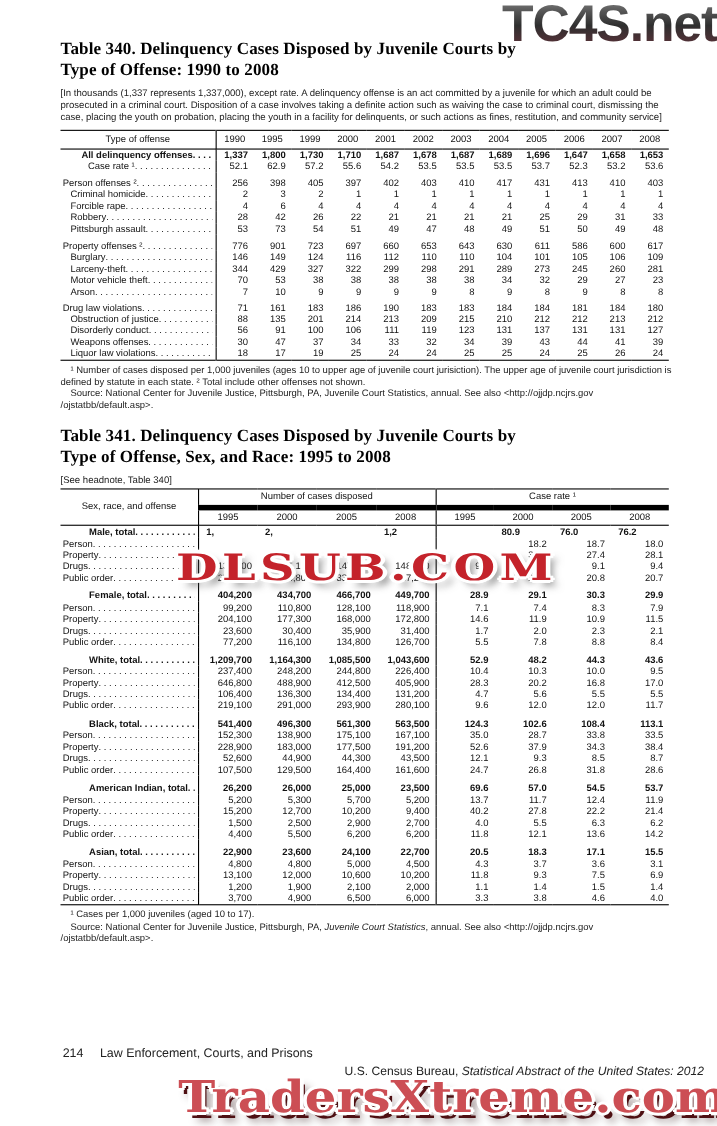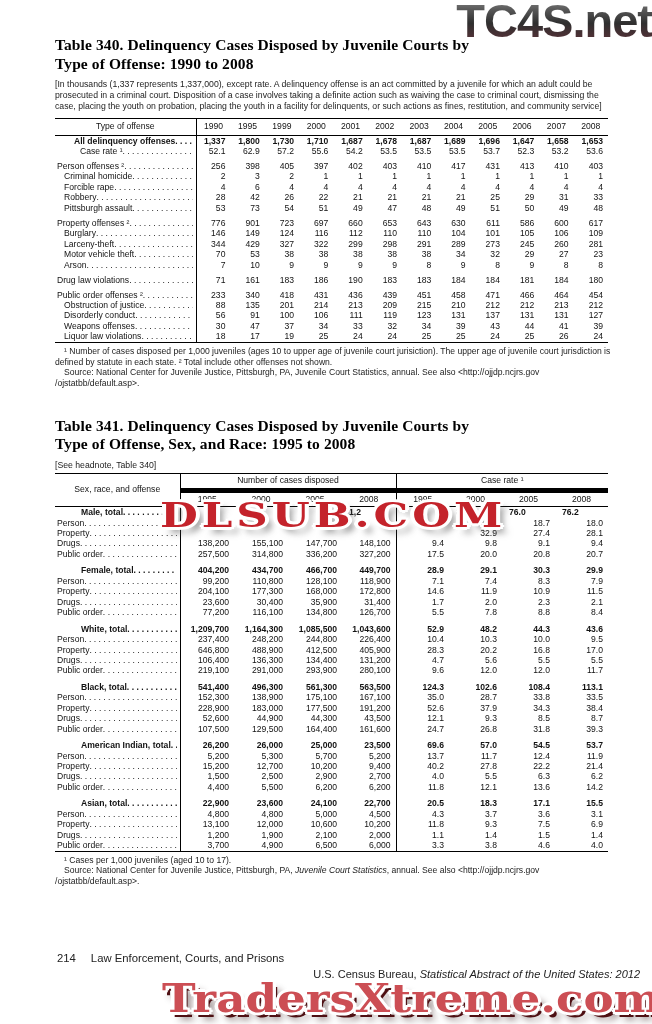--- a/index.html
+++ b/index.html
@@ -2,21 +2,21 @@
 <html><head>
 <meta charset="utf-8">
 <style>
   html,body{margin:0;padding:0;background:#e8e8e8;}
   .page{position:relative;width:652px;height:1024px;background:#fff;overflow:hidden;
         font-family:"Liberation Sans",sans-serif;color:#161616;}
   .content{position:absolute;left:55px;top:36px;width:557px;}
 
   .title{font-family:"Liberation Serif",serif;font-weight:700;font-size:15.5px;
          line-height:18.5px;margin:0 0 6px 0;color:#000;letter-spacing:.1px;}
-  .title.second{margin-top:28px;}
+  .title.second{margin-top:14px;}
   .headnote{font-size:8.7px;line-height:11.2px;margin:0 0 5px 0;color:#222;}
   .headnote.small{margin-bottom:2px;}
 
   table.tbl{border-collapse:collapse;table-layout:fixed;width:553px;
             font-size:8.6px;line-height:10.45px;color:#121212;
             border-top:1.4px solid #000;border-bottom:1.4px solid #000;}
   .tbl th{font-weight:400;padding:1px 0 2px;}
   .t340 thead th{border-bottom:1.4px solid #000;height:13px;}
   .t341 thead th.lbl{border-bottom:1.4px solid #000;}
   .t341 tr.yrrow th{border-bottom:1.4px solid #000;}
@@ -365,40 +365,20 @@
             <td class="v">183</td>
             <td class="v">186</td>
             <td class="v">190</td>
             <td class="v">183</td>
             <td class="v">183</td>
             <td class="v">184</td>
             <td class="v">184</td>
             <td class="v">181</td>
             <td class="v">184</td>
             <td class="v">180</td>
-          </tr>
-          <tr class="gap i0">
-            <td class="lbl">
-              <div class="lw">
-                <span class="lt">Public order offenses ²</span>
-                <span class="leader"></span>
-              </div>
-            </td>
-            <td class="v">233</td>
-            <td class="v">340</td>
-            <td class="v">418</td>
-            <td class="v">431</td>
-            <td class="v">436</td>
-            <td class="v">439</td>
-            <td class="v">451</td>
-            <td class="v">458</td>
-            <td class="v">471</td>
-            <td class="v">466</td>
-            <td class="v">464</td>
-            <td class="v">454</td>
           </tr>
           <tr class="i1">
             <td class="lbl">
               <div class="lw">
                 <span class="lt">Obstruction of justice</span>
                 <span class="leader"></span>
               </div>
             </td>
             <td class="v">88</td>
             <td class="v">135</td>
@@ -823,21 +803,21 @@
                 <span class="leader"></span>
               </div>
             </td>
             <td class="v">107,500</td>
             <td class="v">129,500</td>
             <td class="v">164,400</td>
             <td class="v">161,600</td>
             <td class="v grp">24.7</td>
             <td class="v">26.8</td>
             <td class="v">31.8</td>
-            <td class="v">39.3</td>
+            <td class="v">28.6</td>
           </tr>
           <tr class="b gap i4">
             <td class="lbl">
               <div class="lw">
                 <span class="lt">American Indian, total</span>
                 <span class="leader"></span>
               </div>
             </td>
             <td class="v">26,200</td>
             <td class="v">26,000</td>

